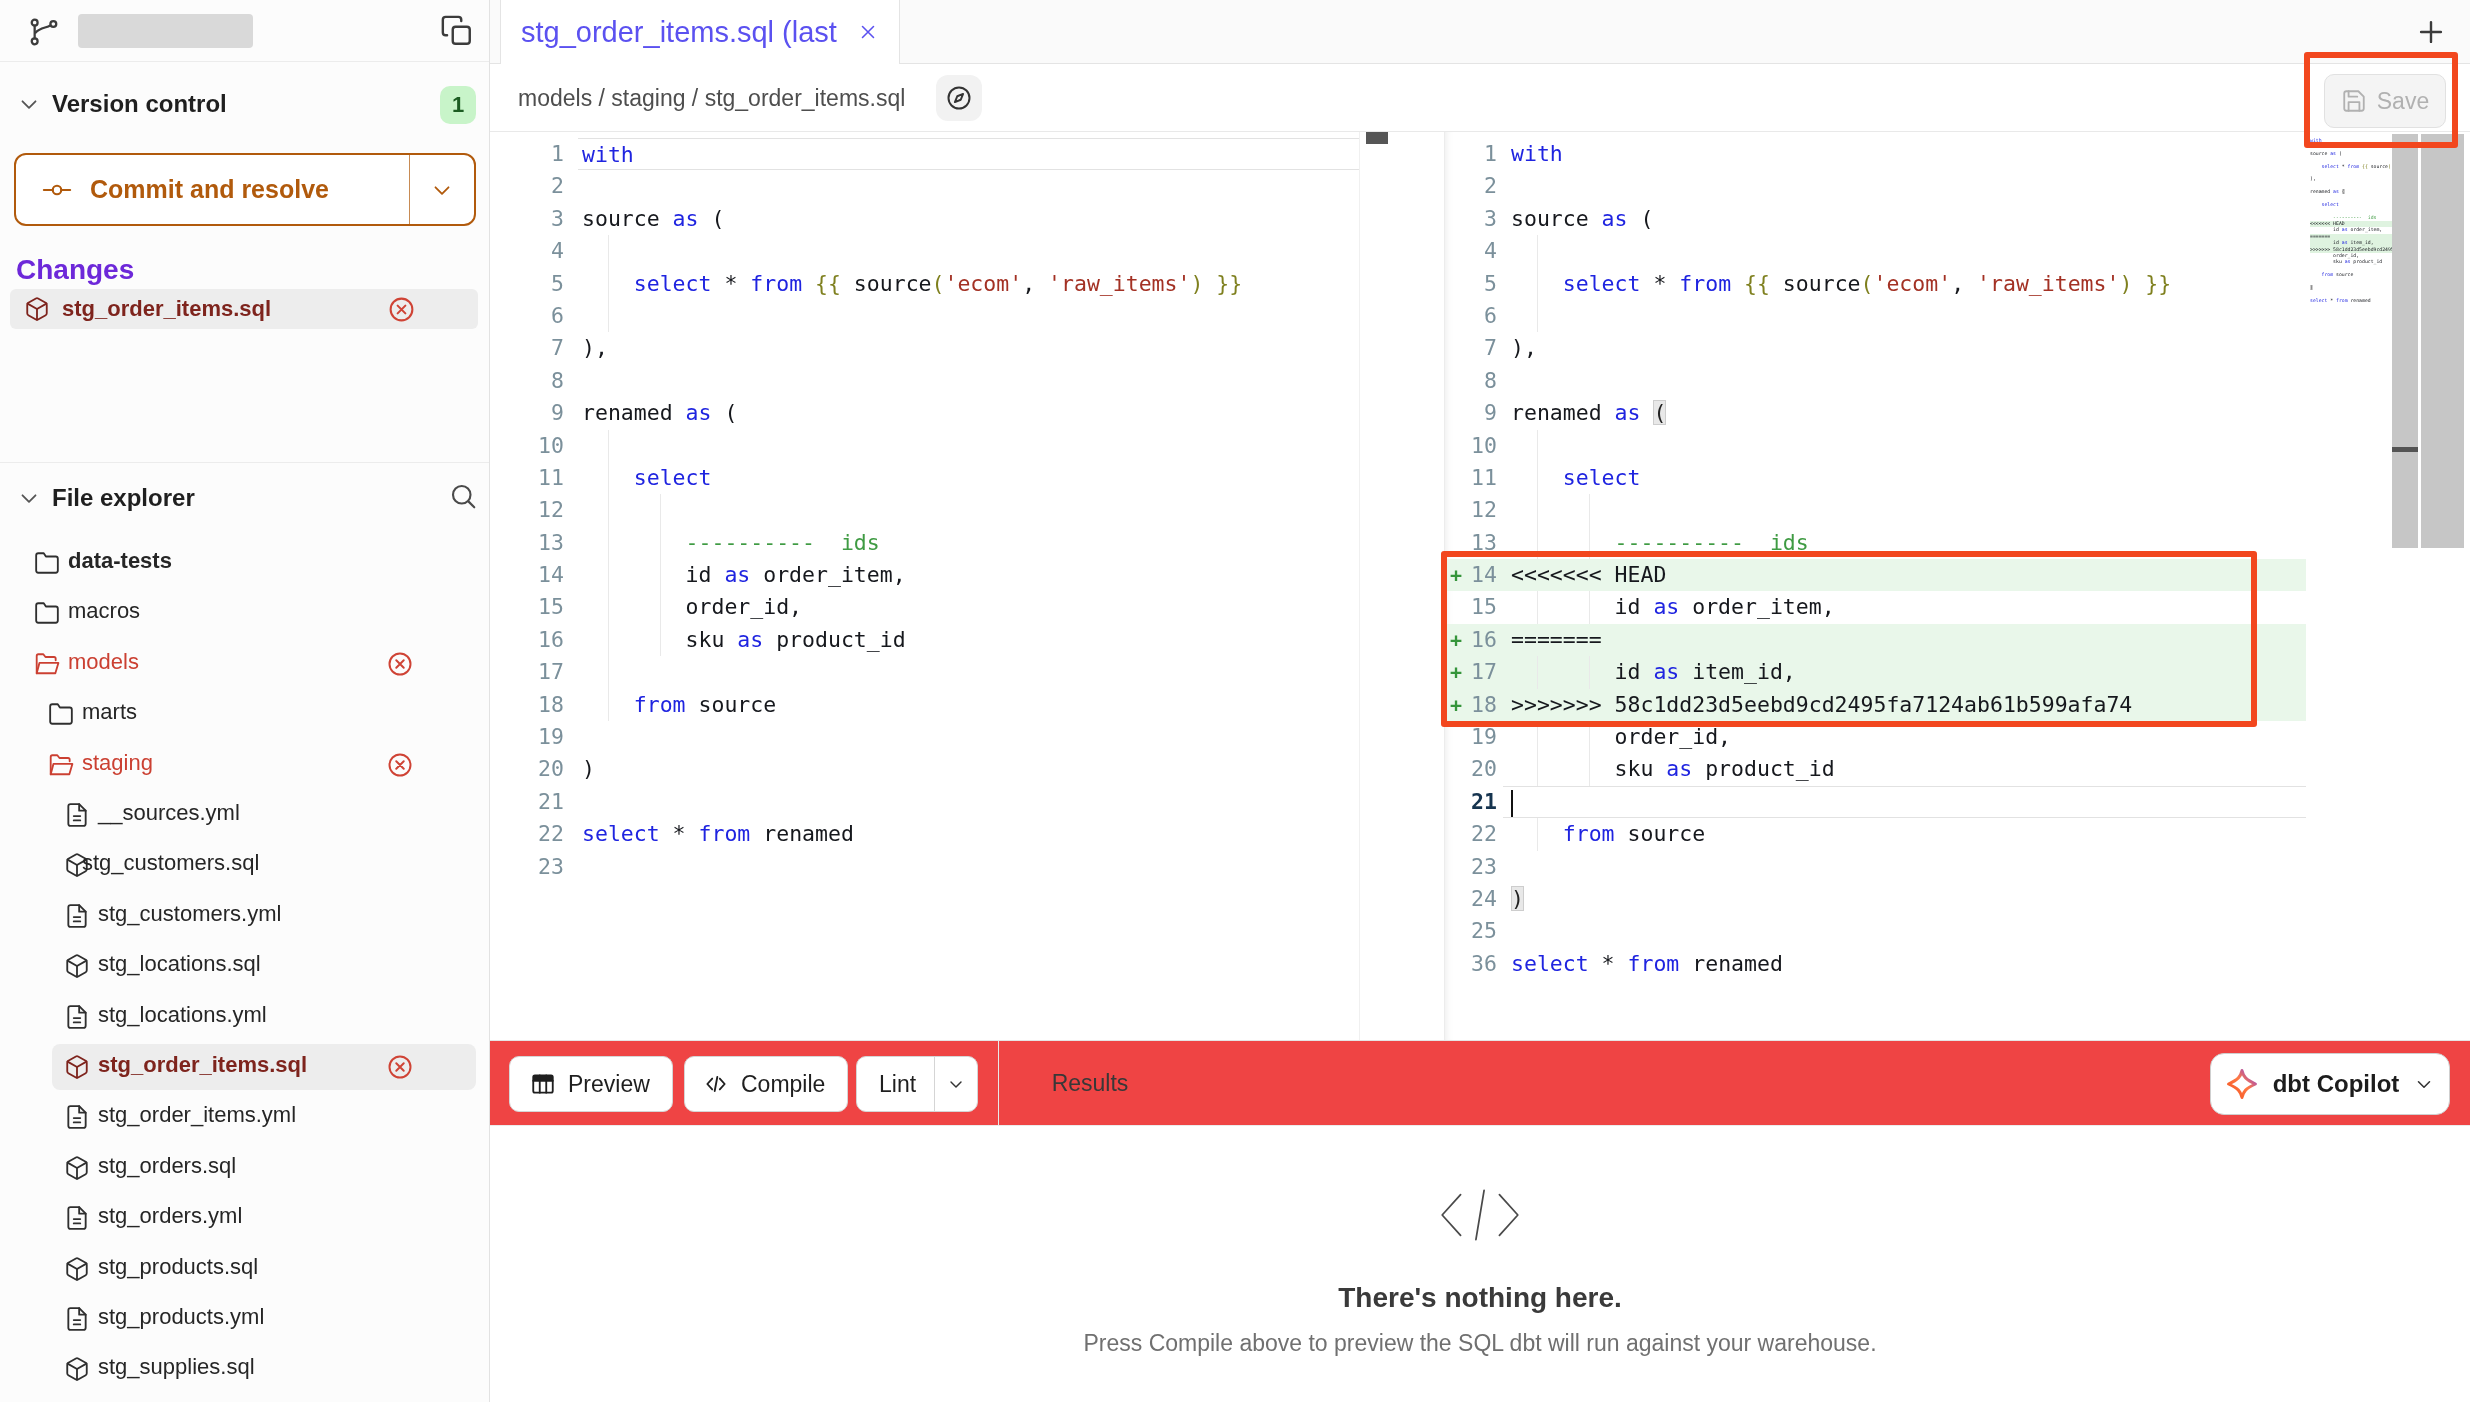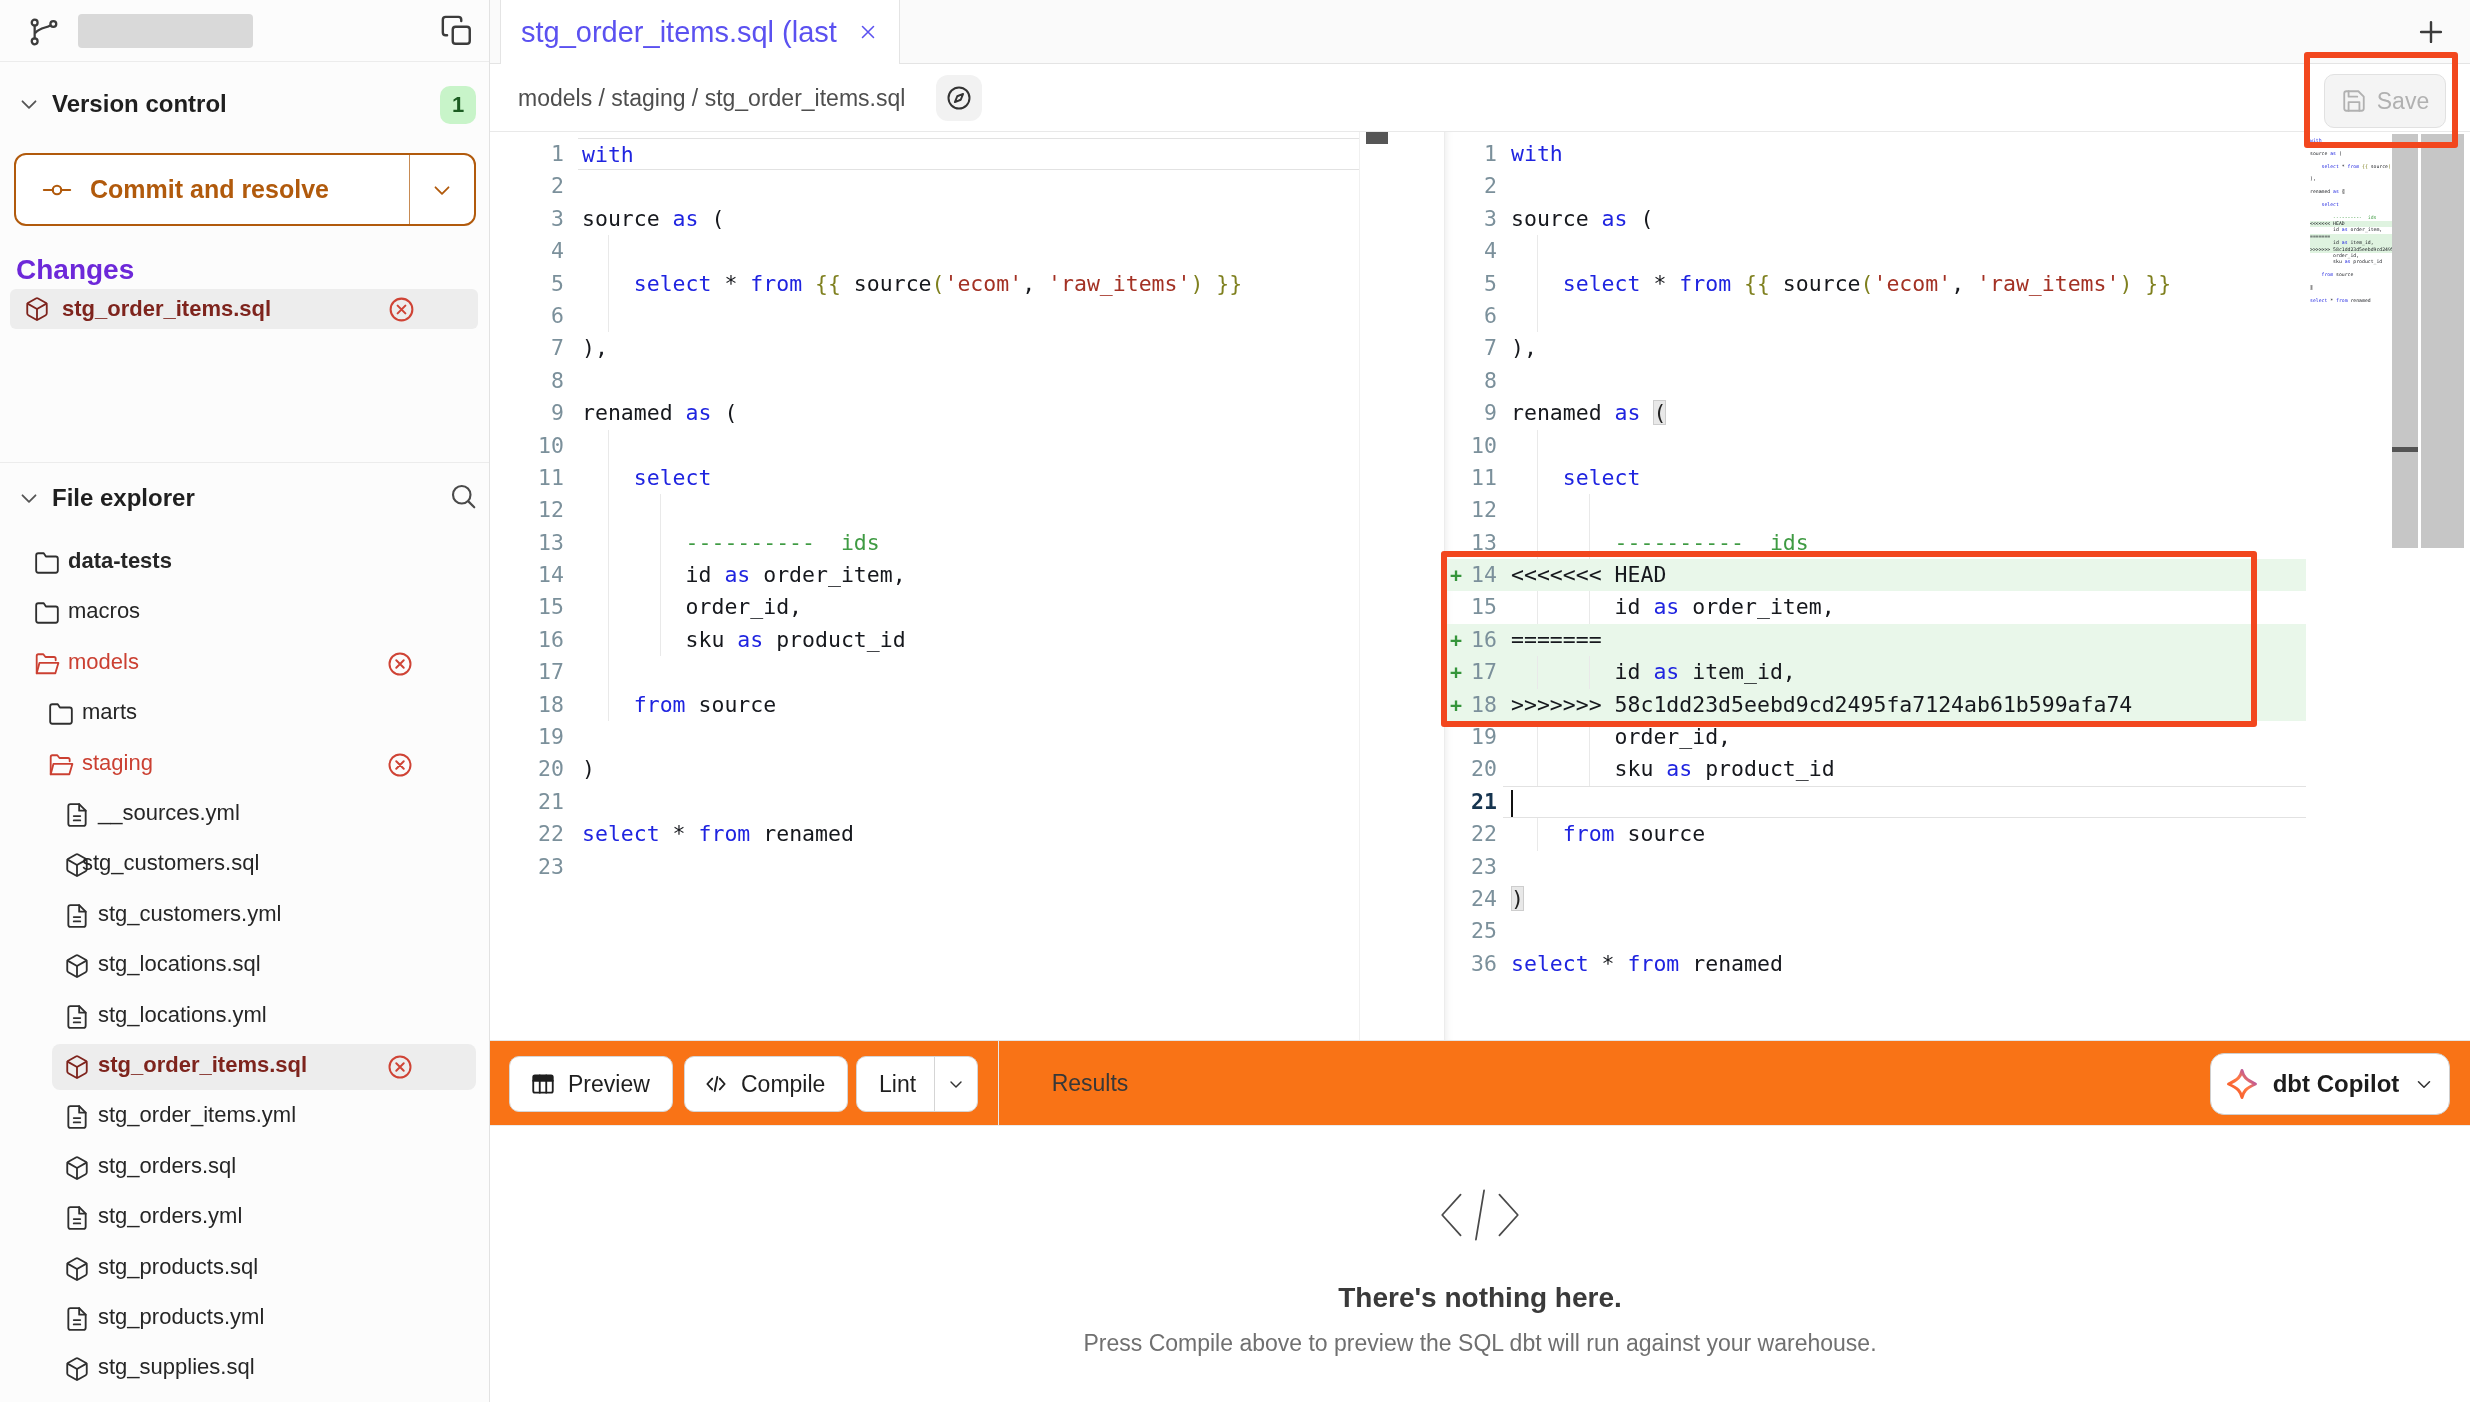--- a/index.html
+++ b/index.html
@@ -95,21 +95,21 @@
   .mm.add { background:#dff3e0; }
   .sc1 { position:absolute; left:1902px; top:2px; width:26px; height:414px; background:#c6c6c6; }
   .sc1 .mark { position:absolute; left:0; top:313px; width:100%; height:5px; background:#545454; }
   .sc2 { position:absolute; left:1931px; top:2px; width:43px; height:414px; background:#c6c6c6; }
 
   .redbox { position:absolute; border:6px solid #f2471e; border-radius:3px; z-index:60; pointer-events:none; }
   #rb-conflict { left:1931px; top:551px; width:816px; height:176px; }
   #rb-save { left:2304px; top:52px; width:154px; height:96px; }
 
   
-  #toolbar { position:absolute; left:490px; top:1040px; right:0; height:86px; background:#f97316;
+  #toolbar { position:absolute; left:490px; top:1040px; right:0; height:86px; background:#ef4444;
              border-top:1px solid #e5e5e5; border-bottom:1px solid #ebebeb; }
   .tbtn { position:absolute; top:15px; height:56px; background:#fff; border:1px solid #d5d5d5; border-radius:10px;
           display:flex; align-items:center; font-size:23px; color:#1f1f1f; cursor:pointer; }
   .tbtn svg { width:26px; height:26px; }
   #btn-preview { left:19px; width:164px; gap:12px; padding-left:20px; }
   #btn-compile { left:194px; width:164px; gap:12px; padding-left:18px; }
   #btn-lint { left:366px; width:122px; }
   #btn-lint .llbl { padding-left:22px; flex:1; }
   #btn-lint .lsplit { width:1px; align-self:stretch; background:#d5d5d5; }
   #btn-lint .lchev { width:42px; display:flex; align-items:center; justify-content:center; color:#333; }

